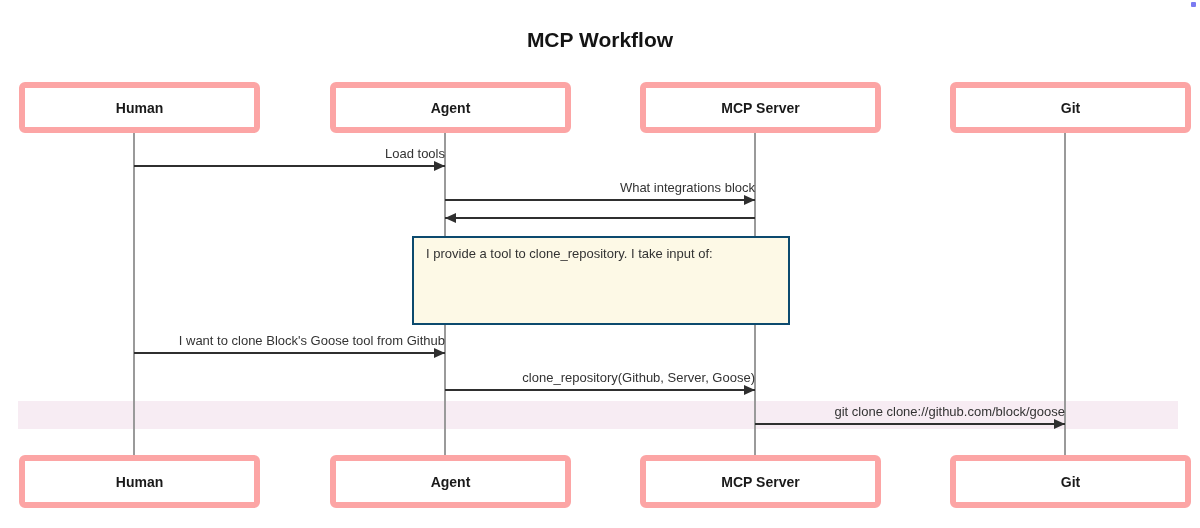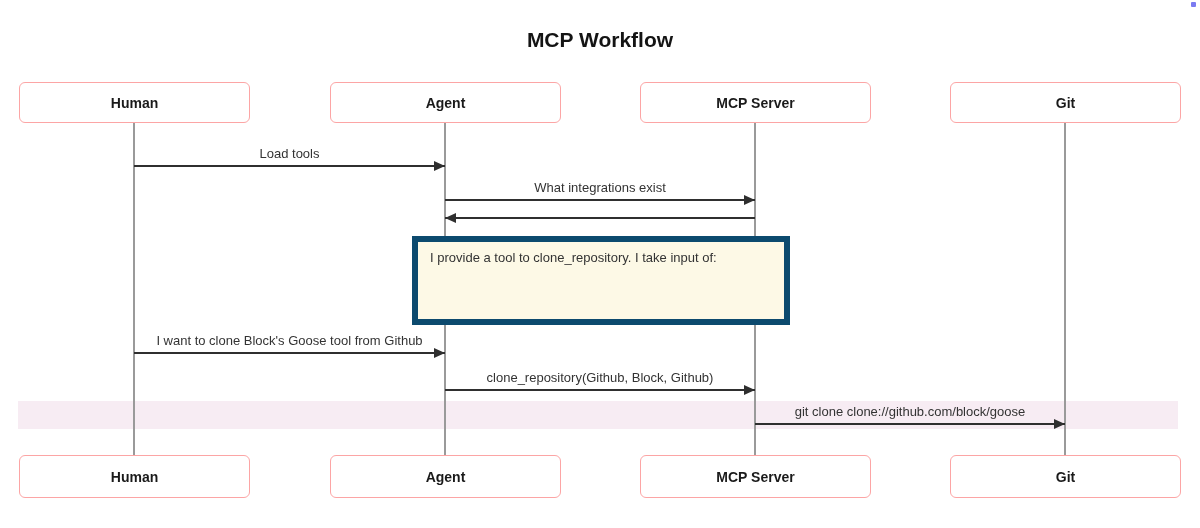--- a/index.html
+++ b/index.html
@@ -40,42 +40,42 @@
     width: 0;
     height: 333px;
     border-left: 2px solid #9a9a9a;
     z-index: 1;
   }
   .actor {
     position: absolute;
     width: 229px;
     height: 39px;
     background: #ffffff;
-    border: 1px solid #fca5a5;
+    border: 6px solid #fca5a5;
     border-radius: 6px;
     display: flex;
     align-items: center;
     justify-content: center;
     font-size: 14px;
     font-weight: bold;
     color: #1a1a1a;
     z-index: 3;
   }
   .actor.top { top: 82px; }
   .actor.bottom { top: 455px; height: 41px; }
   .msg {
     position: absolute;
     z-index: 2;
     height: 0;
   }
   .msg .msg-label {
     position: absolute;
     left: 0; right: 0;
     top: -19px;
-    text-align: center;
+    text-align: right;
     font-size: 13px;
     color: #333333;
     white-space: nowrap;
   }
   .msg .msg-line {
     position: absolute;
     left: 0; right: 0; top: 0;
     border-top: 2px solid #2f2f2f;
   }
   .msg .head {
@@ -92,21 +92,21 @@
   .msg.to-left .head {
     left: 0;
     border-right: 11px solid #2f2f2f;
   }
   .note {
     position: absolute;
     left: 412px; top: 236px;
     width: 378px; height: 89px;
     box-sizing: border-box;
     background: #fdf9e6;
-    border: 6px solid #0c4a6e;
+    border: 2px solid #0c4a6e;
     z-index: 3;
     font-size: 13px;
     color: #333333;
     padding: 8px 12px;
   }
   .note .note-intro { margin: 0; }
   .note ol {
     margin: 11px 0 0 0;
     padding: 0 0 0 24px;
     line-height: 15.5px;
@@ -154,39 +154,39 @@
     <span>Git</span>
   </div>
 
   <div class="msg to-right" id="m1">
     <div class="msg-label">Load tools</div>
     <div class="msg-line"></div>
     <div class="head"></div>
   </div>
 
   <div class="msg to-right" id="m2">
-    <div class="msg-label">What integrations exist</div>
+    <div class="msg-label">What integrations block</div>
     <div class="msg-line"></div>
     <div class="head"></div>
   </div>
 
   <div class="msg to-left" id="m3">
     <div class="msg-label"></div>
     <div class="msg-line"></div>
     <div class="head"></div>
   </div>
 
   <div class="msg to-right" id="m4">
     <div class="msg-label">I want to clone Block's Goose tool from Github</div>
     <div class="msg-line"></div>
     <div class="head"></div>
   </div>
 
   <div class="msg to-right" id="m5">
-    <div class="msg-label">clone_repository(Github, Block, Github)</div>
+    <div class="msg-label">clone_repository(Github, Server, Goose)</div>
     <div class="msg-line"></div>
     <div class="head"></div>
   </div>
 
   <div class="msg to-right" id="m6">
     <div class="msg-label">git clone clone://github.com/block/goose</div>
     <div class="msg-line"></div>
     <div class="head"></div>
   </div>
 

